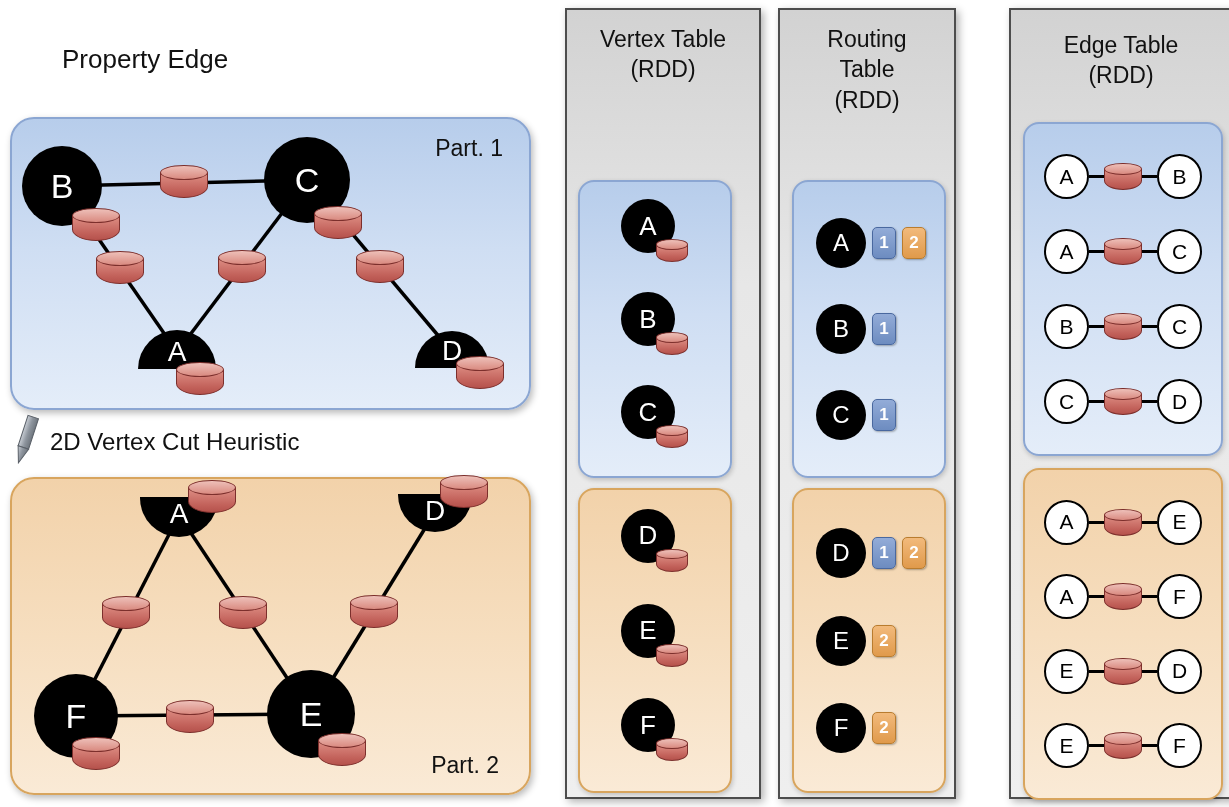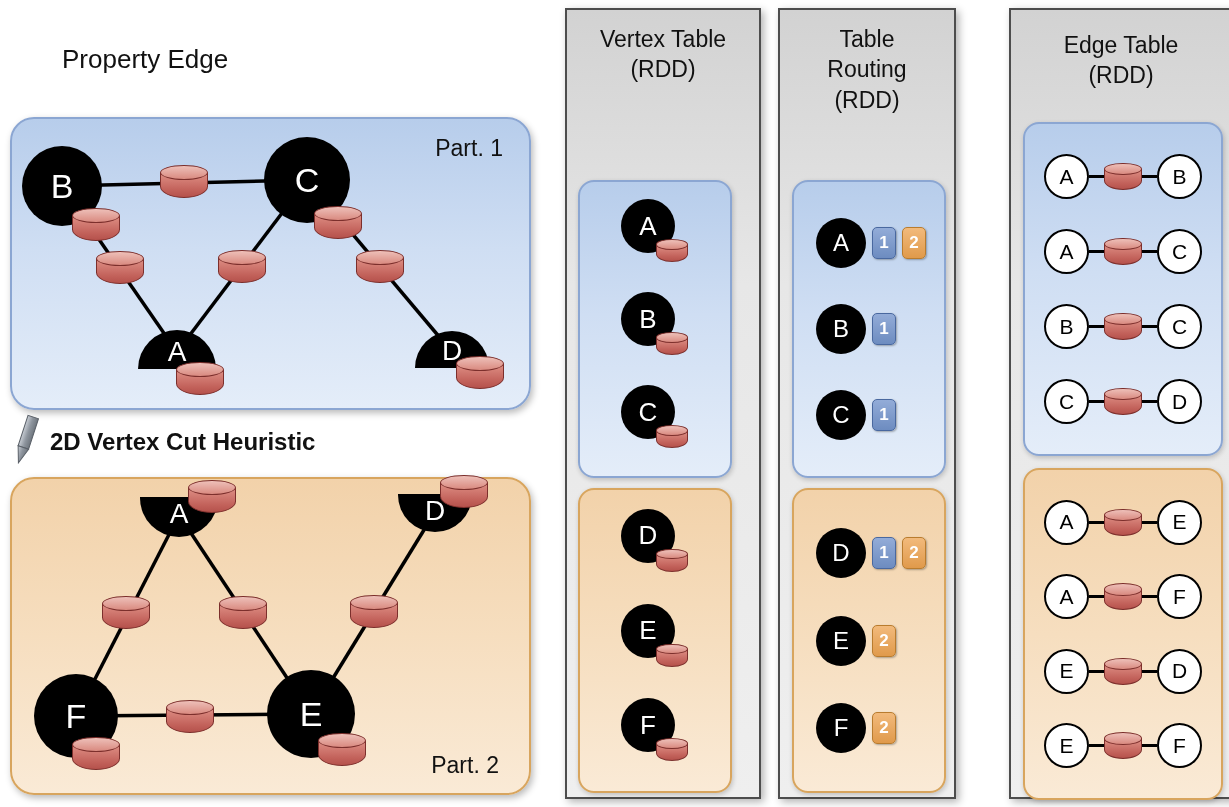--- a/index.html
+++ b/index.html
@@ -55,21 +55,21 @@
   .badge.b2 { background:linear-gradient(180deg,#f2ba7c,#e09a4b); border:1.5px solid #b97c2e; }
 
   
   .et-row { display:flex; align-items:center; justify-content:center; width:100%; }
   .et-circle { flex:none; width:45px; height:45px; border-radius:50%; background:#fff; border:2.5px solid #000;
         color:#000; font-size:21px; display:flex; align-items:center; justify-content:center; }
   .et-line { flex:none; width:15px; height:3px; background:#000; }
   .et-row .cyl { position:relative; flex:none; }
 
   .big-title { position:absolute; font-size:26px; z-index:5; }
-  .heuristic { position:absolute; font-size:24px; z-index:5;font-weight:bold; }
+  .heuristic { position:absolute; font-size:24px; z-index:5; }
 </style>
 </head>
 <body>
 
 <div class="canvas">
 
   <div class="part-box part1-fill" style="left:10px;top:117px;width:521px;height:293px;">
     <div class="part-label" style="right:26px;top:16px;">Part. 1</div>
   </div>
   <div class="part-box part2-fill" style="left:10px;top:477px;width:521px;height:318px;">
@@ -228,22 +228,22 @@
         <div class="cyl cyl-sm" style="left:44px;top:42px;">
             <i class="cyl-body"></i>
             <i class="cyl-top"></i>
           </div>
       </div>
     </div>
   </div>
 
   <div class="column" style="left:778px;width:178px;height:791px;">
     <div class="col-title">
+      <div>Routing</div>
       <div>Table</div>
-      <div>Routing</div>
       <div>(RDD)</div>
     </div>
     <div class="sub-box part1-fill" style="left:12px;top:170px;width:154px;height:298px;align-items:stretch;">
       <div class="rt-row">
         <div class="rt-circle">A</div>
         <div class="badge b1">1</div>
         <div class="badge b2">2</div>
       </div>
       <div class="rt-row">
         <div class="rt-circle">B</div>

